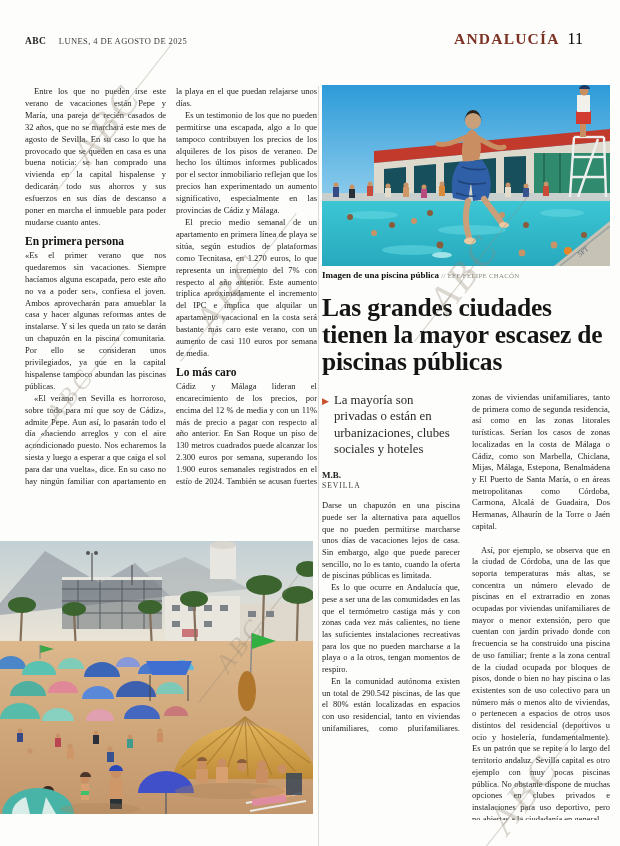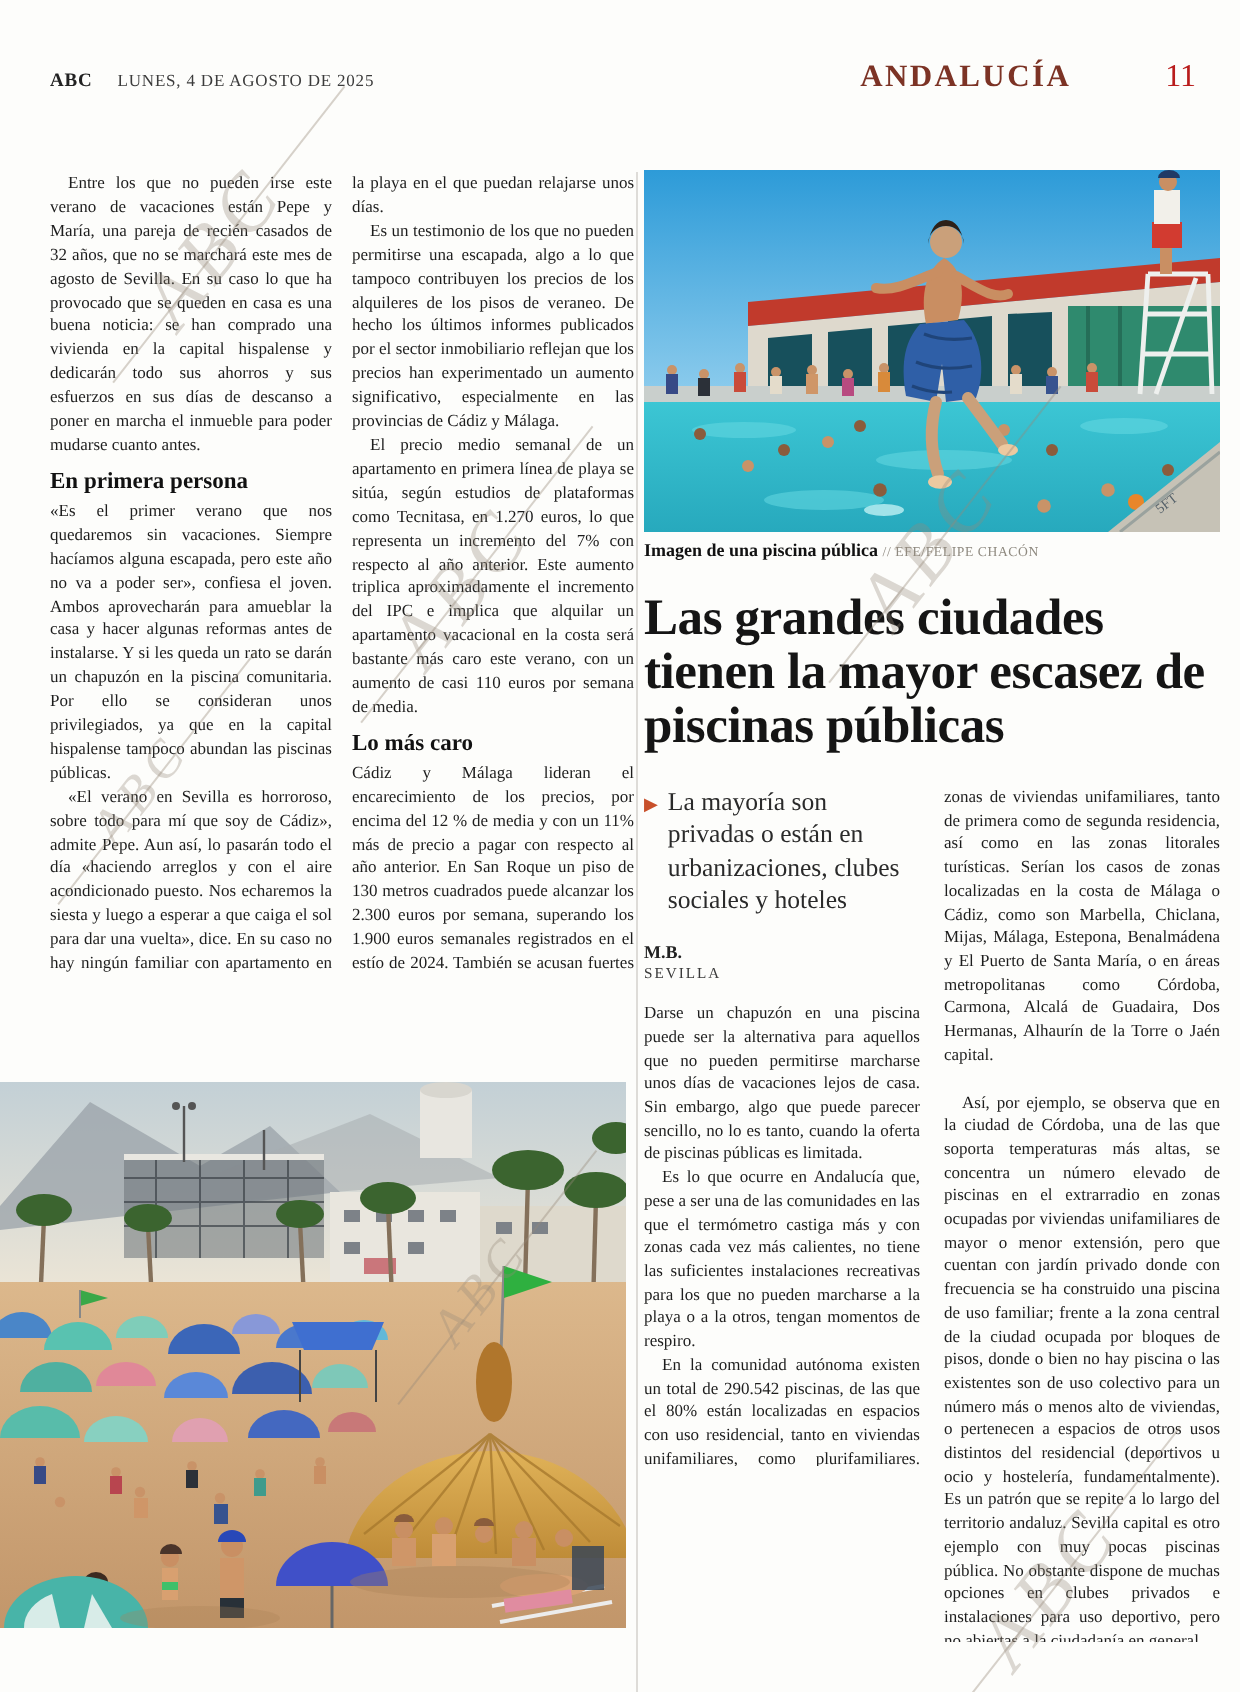--- a/index.html
+++ b/index.html
@@ -2,26 +2,26 @@
 <html lang="es"><head>
 <meta charset="utf-8">
 <style>
   html,body{margin:0;padding:0;}
   body{width:620px;height:846px;background:#fdfdfb;overflow:hidden;position:relative;
        font-family:"Liberation Serif","DejaVu Serif",serif;color:#1d1d1d;}
 
   .page{position:relative;width:620px;height:846px;}
 
   
-  .hdr{position:absolute;top:30px;left:25px;right:22px;display:flex;justify-content:space-between;align-items:baseline;}
+  .hdr{position:absolute;top:30px;left:25px;right:37px;display:flex;justify-content:space-between;align-items:baseline;}
   .hdr-left{font-size:8.5px;color:#3c3c3c;letter-spacing:.4px;}
   .hdr-brand{font-weight:bold;font-size:9.5px;color:#222;margin-right:10px;}
   .hdr-right{display:flex;align-items:baseline;gap:8px;justify-content:center;}
   .hdr-section{font-size:15.5px;font-weight:600;letter-spacing:1.2px;color:#7c3325;}
-  .hdr-page{font-size:16px;color:#b91c1c;margin-left:39px;}
+  .hdr-page{font-size:16px;color:#000000;}
 
   
   .wm{position:absolute;pointer-events:none;transform:rotate(-52deg);color:rgba(150,138,120,.32);
       font-size:40px;font-style:italic;letter-spacing:4px;white-space:nowrap;z-index:5;}
   .wm::after{content:"";position:absolute;left:-40px;right:-60px;top:55%;border-top:1.5px solid rgba(150,138,120,.38);}
   .wm.small{font-size:26px;}
 
   
   .left-story{position:absolute;left:25px;top:86px;width:292px;}
   .body-cols{column-count:2;column-gap:10px;column-fill:auto;height:408px;overflow:hidden;

